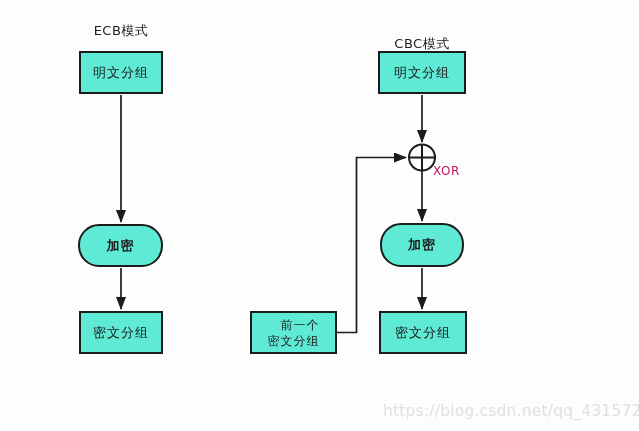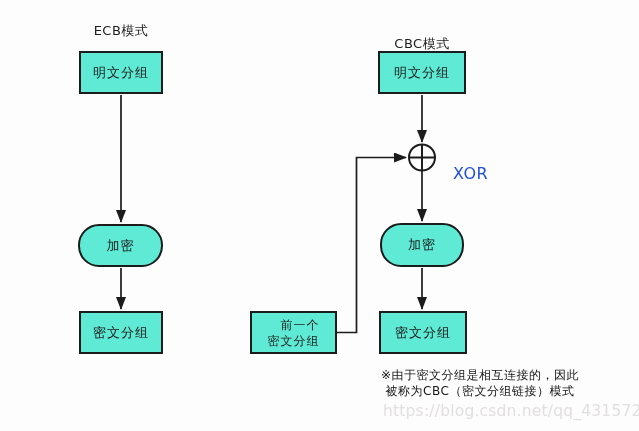--- a/index.html
+++ b/index.html
@@ -33,34 +33,33 @@
     border: 2px solid #1c1c1c;
     background: #5eead4;
     display: flex;
     align-items: center;
     justify-content: center;
     font-size: 13px;
     letter-spacing: 1px;
     color: #1c1c1c;
     text-align: center;
   }
-  .node.rounded { border-radius: 21px; }
+  .node.rounded { border-radius: 21px; font-weight: bold; }
   .node .two-line {
     font-size: 12px;
     line-height: 16px;
     letter-spacing: 1px;
     text-align: right;
   }
   .xor-label {
     position: absolute;
-    font-size: 16px;
+    font-size: 12px;
     letter-spacing: 0.5px;
-    color: #1d4ed8;
+    color: #be185d;
     white-space: nowrap;
-    margin-left: 20px;
   }
   .note {
     position: absolute;
     left: 366px;
     top: 368px;
     width: 228px;
     text-align: center;
     font-size: 12px;
     line-height: 15.5px;
     letter-spacing: 0.5px;
@@ -123,20 +122,16 @@
 
   <div class="node" style="left:379px; top:311px; width:88px; height:43px;">密文分组</div>
 
   <div class="node" style="left:250px; top:311px; width:87px; height:43px;">
     <div class="two-line">
       <div>前一个</div>
       <div>密文分组</div>
     </div>
   </div>
 
-  <div class="note">
-    <div>※由于密文分组是相互连接的，因此</div>
-    <div>被称为CBC（密文分组链接）模式</div>
-  </div>
 
   <div class="watermark">https://blog.csdn.net/qq_43157273</div>
 
 </div>
 
 </body></html>

